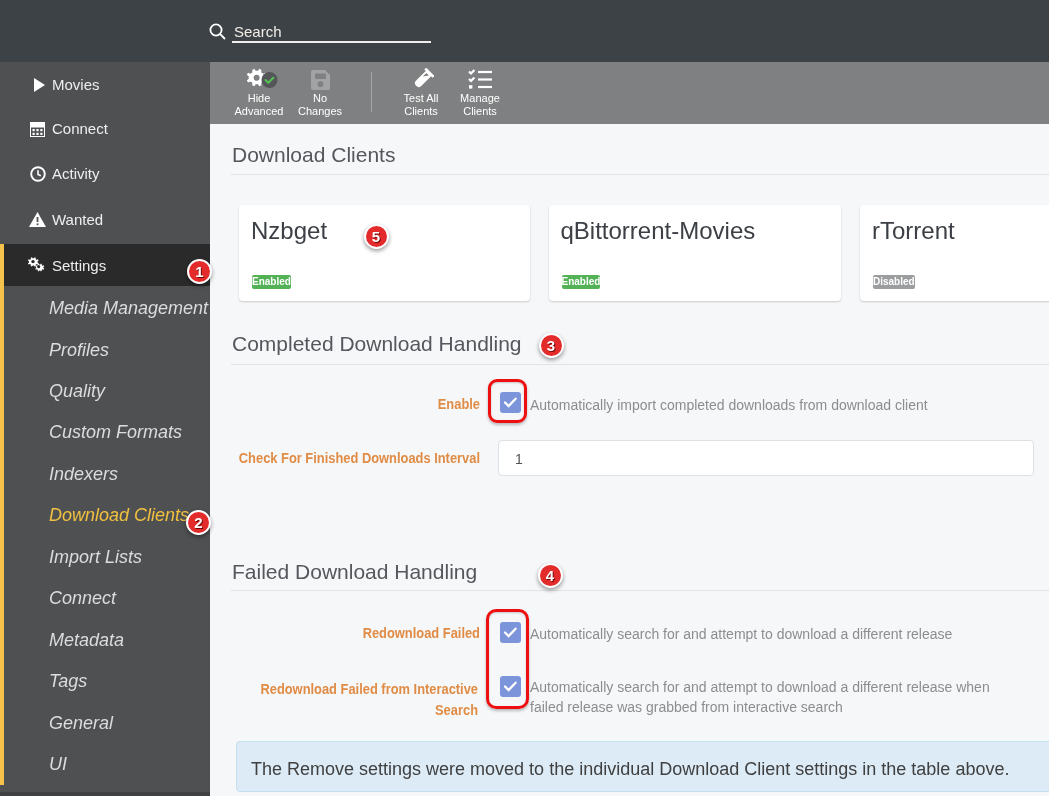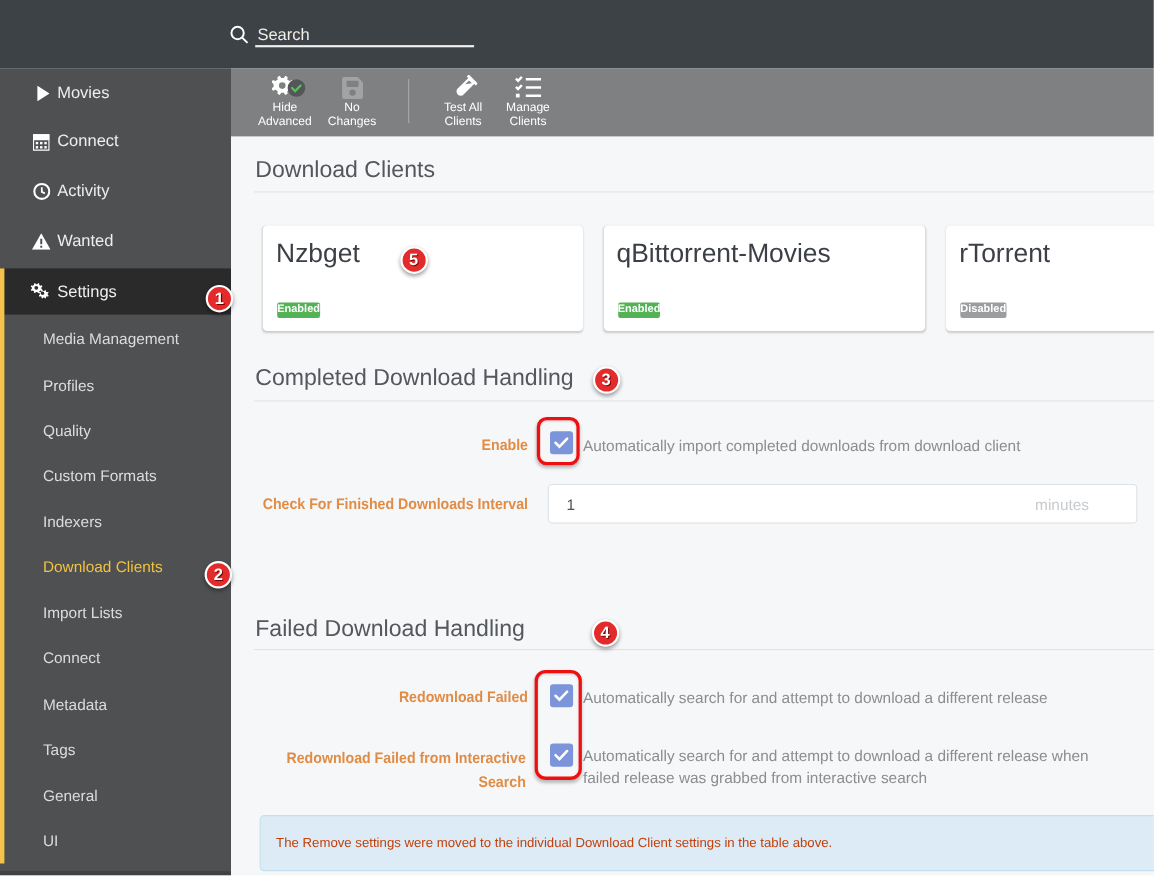--- a/index.html
+++ b/index.html
@@ -6,21 +6,21 @@
   html,body { width:1049px; height:796px; overflow:hidden; font-family:"Liberation Sans", sans-serif; }
   .abs { position:absolute; }
   #stage { position:relative; width:1049px; height:796px; background:#f6f7f9; overflow:hidden; }
   
   #header { left:0; top:0; width:1049px; height:62px; background:#3d4247; }
   
   #sidebar { left:0; top:62px; width:210px; height:734px; background:#4f5052; }
   #settingsrow { left:0; top:244px; width:210px; height:42px; background:#2a2a2a; }
   #yellowbar { left:0; top:244px; width:4px; height:541px; background:#f5c34c; }
   .mitem { color:#eeeeee; font-size:15px; line-height:16px; }
-  .sitem { color:#dcdcdc; font-size:14px; line-height:16px; left:39px; }
+  .sitem { color:#dcdcdc; font-size:18px; line-height:16px; left:49px;font-style:italic; }
   .active-sub { color:#f2c140; }
   
   #toolbar { left:210px; top:62px; width:839px; height:62px; background:#7f8081; }
   .tlabel { color:#ffffff; font-size:11px; line-height:12.5px; text-align:center; width:76px; }
   #tsep { left:371px; top:72px; width:1px; height:40px; background:#a7a8a9; }
   
   .h2 { font-size:21px; color:#54575c; font-weight:400; }
   .rule { height:1px; background:#e2e3e5; }
   .card { background:#ffffff; border-radius:4px; box-shadow:0 1px 2px rgba(0,0,0,0.18); height:96px; top:205px; }
   .cardtitle { font-size:24px; color:#3c4046; left:12px; top:12px; position:absolute; }
@@ -165,21 +165,20 @@
   <div class="abs cb" style="left:500px; top:392px;">
     <svg width="21" height="21" viewBox="0 0 21 21">
         <path d="M5 10.5 l3.6 3.6 7-7.4" fill="none" stroke="#fff" stroke-width="2.3" stroke-linecap="round"></path>
       </svg>
   </div>
   <div class="abs cap" style="left:530px; top:397px;">Automatically import completed downloads from download client</div>
 
   <div class="abs olabel" style="left:200px; top:450px; width:280px;">Check For Finished Downloads Interval</div>
   <div class="abs" style="left:498px; top:440px; width:536px; height:36px; background:#fff; border:1px solid #dde0e4; border-radius:4px;"></div>
   <div class="abs" style="left:515px; top:451px; font-size:14px; color:#515253;">1</div>
-  <div class="abs" style="left:498px; top:451px; width:492px; text-align:right; font-size:14px; color:#c8cbce;">minutes</div>
 
   <div class="abs h2" style="left:232px; top:560px;">Failed Download Handling</div>
   <div class="abs rule" style="left:231px; top:590px; width:820px;"></div>
 
   <div class="abs olabel" style="left:200px; top:625px; width:280px;">Redownload Failed</div>
   <div class="abs cb" style="left:500px; top:622px;">
     <svg width="21" height="21" viewBox="0 0 21 21">
         <path d="M5 10.5 l3.6 3.6 7-7.4" fill="none" stroke="#fff" stroke-width="2.3" stroke-linecap="round"></path>
       </svg>
   </div>
@@ -187,21 +186,21 @@
 
   <div class="abs olabel" style="left:200px; top:679px; width:278px; line-height:20.5px;">Redownload Failed from Interactive<br>Search</div>
   <div class="abs cb" style="left:500px; top:676px;">
     <svg width="21" height="21" viewBox="0 0 21 21">
         <path d="M5 10.5 l3.6 3.6 7-7.4" fill="none" stroke="#fff" stroke-width="2.3" stroke-linecap="round"></path>
       </svg>
   </div>
   <div class="abs cap" style="left:530px; top:677px; line-height:20px;">Automatically search for and attempt to download a different release when<br>failed release was grabbed from interactive search</div>
 
   <div class="abs" style="left:236px; top:741px; width:820px; height:51px; background:#dcebf6; border:1px solid #c4e0ef; border-radius:4px;"></div>
-  <div class="abs" style="left:251px; top:759px; font-size:12px; color:#c2410c;">The Remove settings were moved to the individual Download Client settings in the table above.</div>
+  <div class="abs" style="left:251px; top:759px; font-size:18px; color:#404040;">The Remove settings were moved to the individual Download Client settings in the table above.</div>
 
   <div class="abs anncircle" style="left:187px; top:259px;">1</div>
   <div class="abs anncircle" style="left:186px; top:510px;">2</div>
   <div class="abs anncircle" style="left:538.5px; top:332.5px;">3</div>
   <div class="abs anncircle" style="left:537.5px; top:563px;">4</div>
   <div class="abs anncircle" style="left:363.5px; top:224px;">5</div>
   <div class="abs annrect" style="left:488px; top:379px; width:39px; height:44px;"></div>
   <div class="abs annrect" style="left:486px; top:609px; width:43px; height:100px; border-radius:10px;"></div>
 </div>
 

